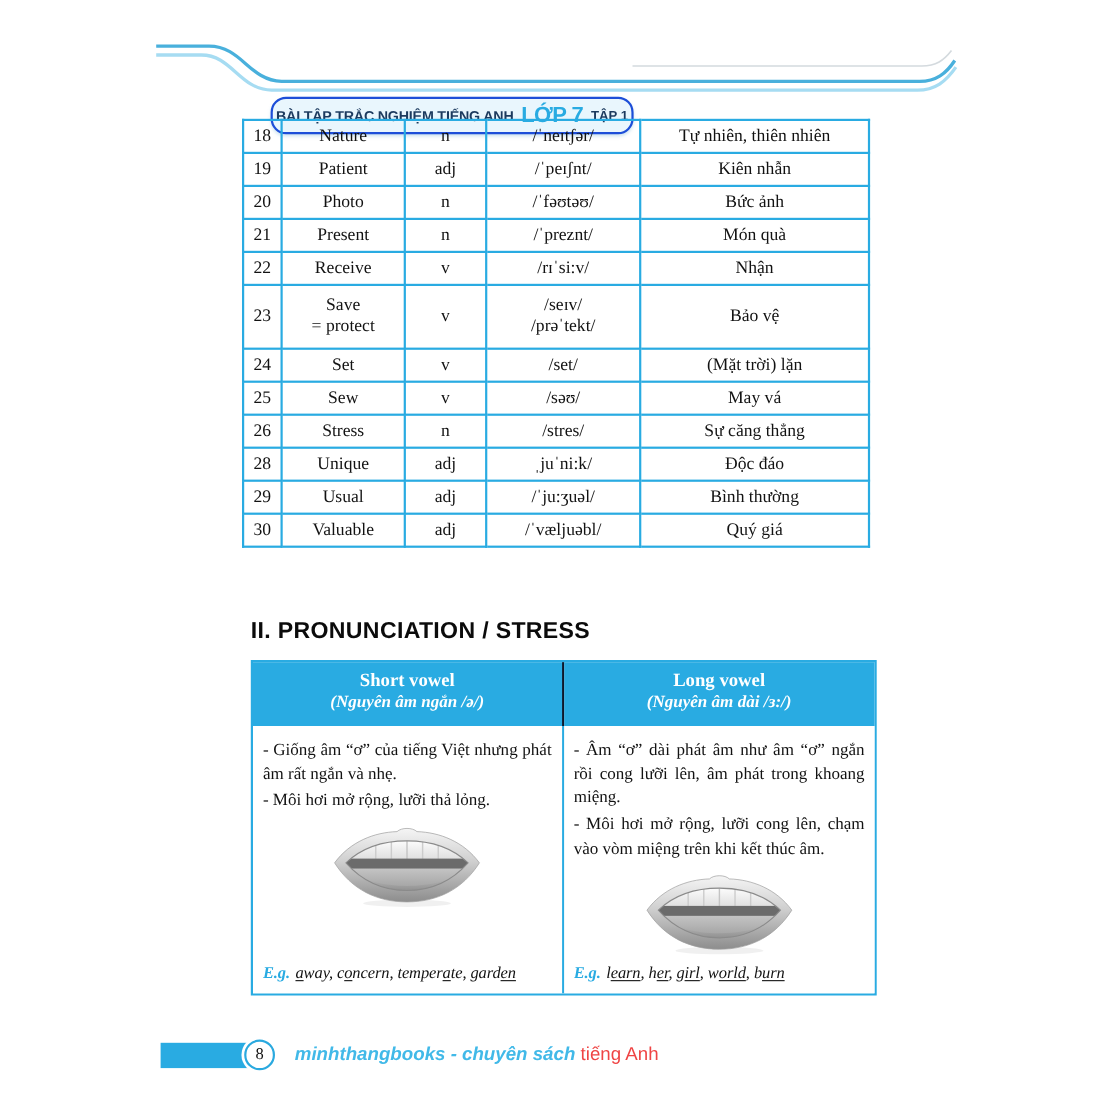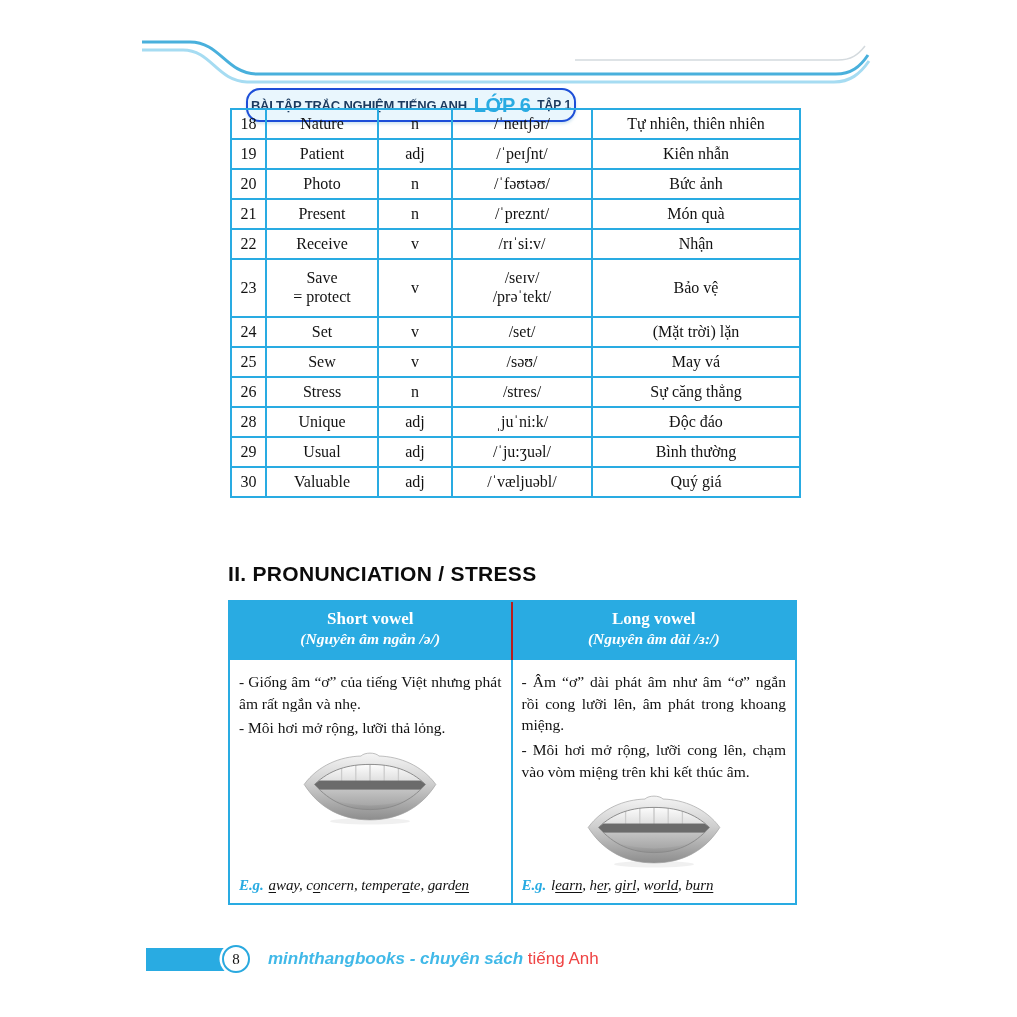--- a/index.html
+++ b/index.html
@@ -13,37 +13,37 @@
       display:flex;align-items:center;justify-content:center;gap:7px;
       box-shadow:0 2px 3px rgba(120,180,215,.35);margin-top:42px;}
   .t-main{font-family:"Liberation Sans","DejaVu Sans",sans-serif;font-weight:700;font-size:13px;
       color:#1c3a5e;letter-spacing:-0.2px;white-space:nowrap;}
   .t-accent{font-family:"Liberation Sans","DejaVu Sans",sans-serif;font-weight:800;font-size:20px;
       color:#29abe2;letter-spacing:-0.5px;white-space:nowrap;}
   .t-suffix{font-family:"Liberation Sans","DejaVu Sans",sans-serif;font-weight:700;font-size:12px;
       color:#1c3a5e;white-space:nowrap;}
 
   
-  .vocab{position:absolute;left:230px;top:108px;width:569px;border-collapse:collapse;
+  .vocab{position:absolute;left:220px;top:108px;width:569px;border-collapse:collapse;
       table-layout:fixed;font-size:16px;}
   .vocab td{border:2px solid #29abe2;text-align:center;vertical-align:middle;
       padding:0 4px;height:28px;line-height:1.18;}
   .vocab tr.tall td{height:56px;}
 
   
   .sec{position:absolute;left:228px;top:562px;margin:0;
       font-family:"Liberation Sans","DejaVu Sans",sans-serif;font-weight:900;
       font-size:21px;color:#0b0b0b;letter-spacing:0.3px;}
 
   
   .pron{position:absolute;left:228px;top:600px;width:569px;
       border:2px solid #29abe2;display:grid;grid-template-columns:1fr 1fr;
       grid-template-rows:58px 243px;box-sizing:border-box;}
   .pron-head{background:#29abe2;color:#ffffff;text-align:center;padding-top:6px;box-sizing:border-box;}
-  .ph-left{border-right:2px solid #b91c1c;}
+  .ph-left{border-right:2px solid #0f172a;}
   .head-line1{font-weight:700;font-size:17px;line-height:1.25;}
   .head-line2{font-weight:700;font-style:italic;font-size:15.5px;line-height:1.3;}
   .pron-body{padding:11px 9px 7px;box-sizing:border-box;display:flex;flex-direction:column;
       font-size:15.5px;text-align:justify;line-height:1.4;background:#ffffff;}
   .pb-left{border-right:2px solid #29abe2;}
   .pron-body .bullets p{margin:0 0 3px 0;}
   .lips{width:142px;height:78px;margin:6px auto 0;flex:0 0 auto;}
   .eg{margin-top:auto;font-style:italic;font-size:15px;white-space:nowrap;overflow:hidden;
       letter-spacing:-0.1px;}
   .eg-label{color:#29abe2;font-weight:700;margin-right:5px;}
@@ -86,21 +86,21 @@
     </defs>
   </svg>
 
   <svg class="swoosh" viewBox="0 0 1017 110">
     <path d="M575 60 L838 60 C851 60 858 55 865 46" stroke="#d4dade" stroke-width="1.5" fill="none"></path>
     <path d="M142 42 L190 42 C220 42 226 73 256 74 L836 74 C851 74 860 67 868 55" stroke="#49b0dc" stroke-width="3" fill="none"></path>
     <path d="M142 50 L183 50 C211 50 217 81 247 82 L834 82 C850 82 860 74 869 61" stroke="#a6dcf2" stroke-width="3" fill="none"></path>
   </svg>
   <div class="hdr-bubble">
     <span class="t-main">BÀI TẬP TRẮC NGHIỆM TIẾNG ANH</span>
-    <span class="t-accent">LỚP 6</span>
+    <span class="t-accent">LỚP 7</span>
     <span class="t-suffix">TẬP 1</span>
   </div>
 
   <table class="vocab">
     <colgroup>
       <col style="width:35px">
         <col style="width:112px">
         <col style="width:74px">
       <col style="width:140px">
         <col style="width:208px">

